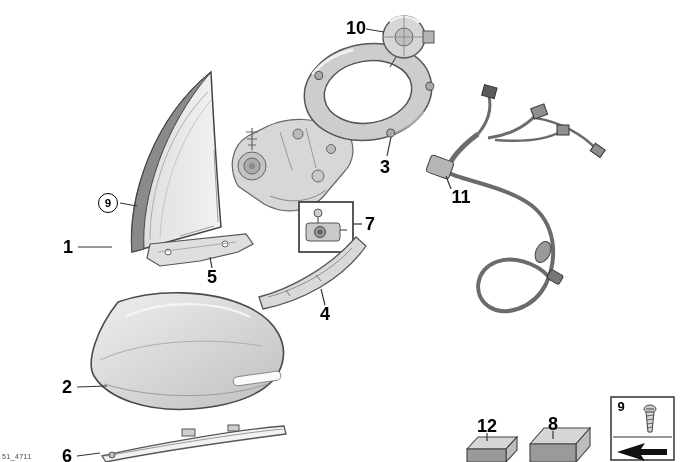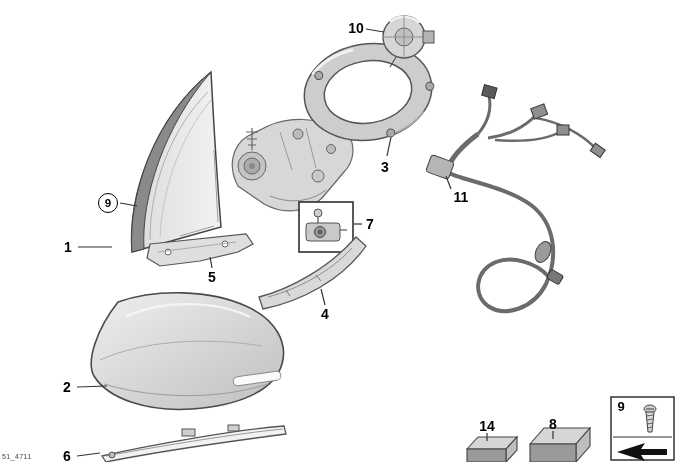--- a/index.html
+++ b/index.html
@@ -1,21 +1,21 @@
 <!DOCTYPE html>
 <html><head>
 <meta charset="utf-8">
 <style>
   * { margin:0; padding:0; box-sizing:border-box; }
   html,body { background:#ffffff; font-family:"Liberation Sans", sans-serif; }
   #canvas { position:relative; width:680px; height:462px; background:#ffffff; overflow:hidden; }
   #art { position:absolute; left:0; top:0; }
   .callout {
     position:absolute; transform:translate(-50%,-50%);
-    font-weight:bold; font-size:14px; color:#000; line-height:1; cursor:pointer;
+    font-weight:bold; font-size:18px; color:#000; line-height:1; cursor:pointer;
     user-select:none;
   }
   .callout-circle {
     position:absolute; transform:translate(-50%,-50%);
     width:20px; height:20px; border:1.6px solid #000; border-radius:50%;
     display:flex; align-items:center; justify-content:center;
     font-weight:bold; font-size:11.5px; color:#000; background:#fff; cursor:pointer;
     user-select:none;
   }
   .panel-label { font-size:13px; }
@@ -180,19 +180,19 @@
   <div class="callout" style="left:68px;  top:247px;">1</div>
   <div class="callout" style="left:67px;  top:387px;">2</div>
   <div class="callout" style="left:385px; top:167px;">3</div>
   <div class="callout" style="left:325px; top:314px;">4</div>
   <div class="callout" style="left:212px; top:277px;">5</div>
   <div class="callout" style="left:67px;  top:456px;">6</div>
   <div class="callout" style="left:370px; top:224px;">7</div>
   <div class="callout" style="left:553px; top:424px;">8</div>
   <div class="callout" style="left:356px; top:28px;">10</div>
   <div class="callout" style="left:461px; top:197px;">11</div>
-  <div class="callout" style="left:487px; top:426px;">14</div>
+  <div class="callout" style="left:487px; top:426px;">12</div>
 
   <div class="callout-circle" style="left:108px; top:203px;">9</div>
   <div class="callout panel-label" style="left:621px; top:406px;">9</div>
 
   <div class="fine-print">51_4711</div>
 </div>
 
 </body></html>

